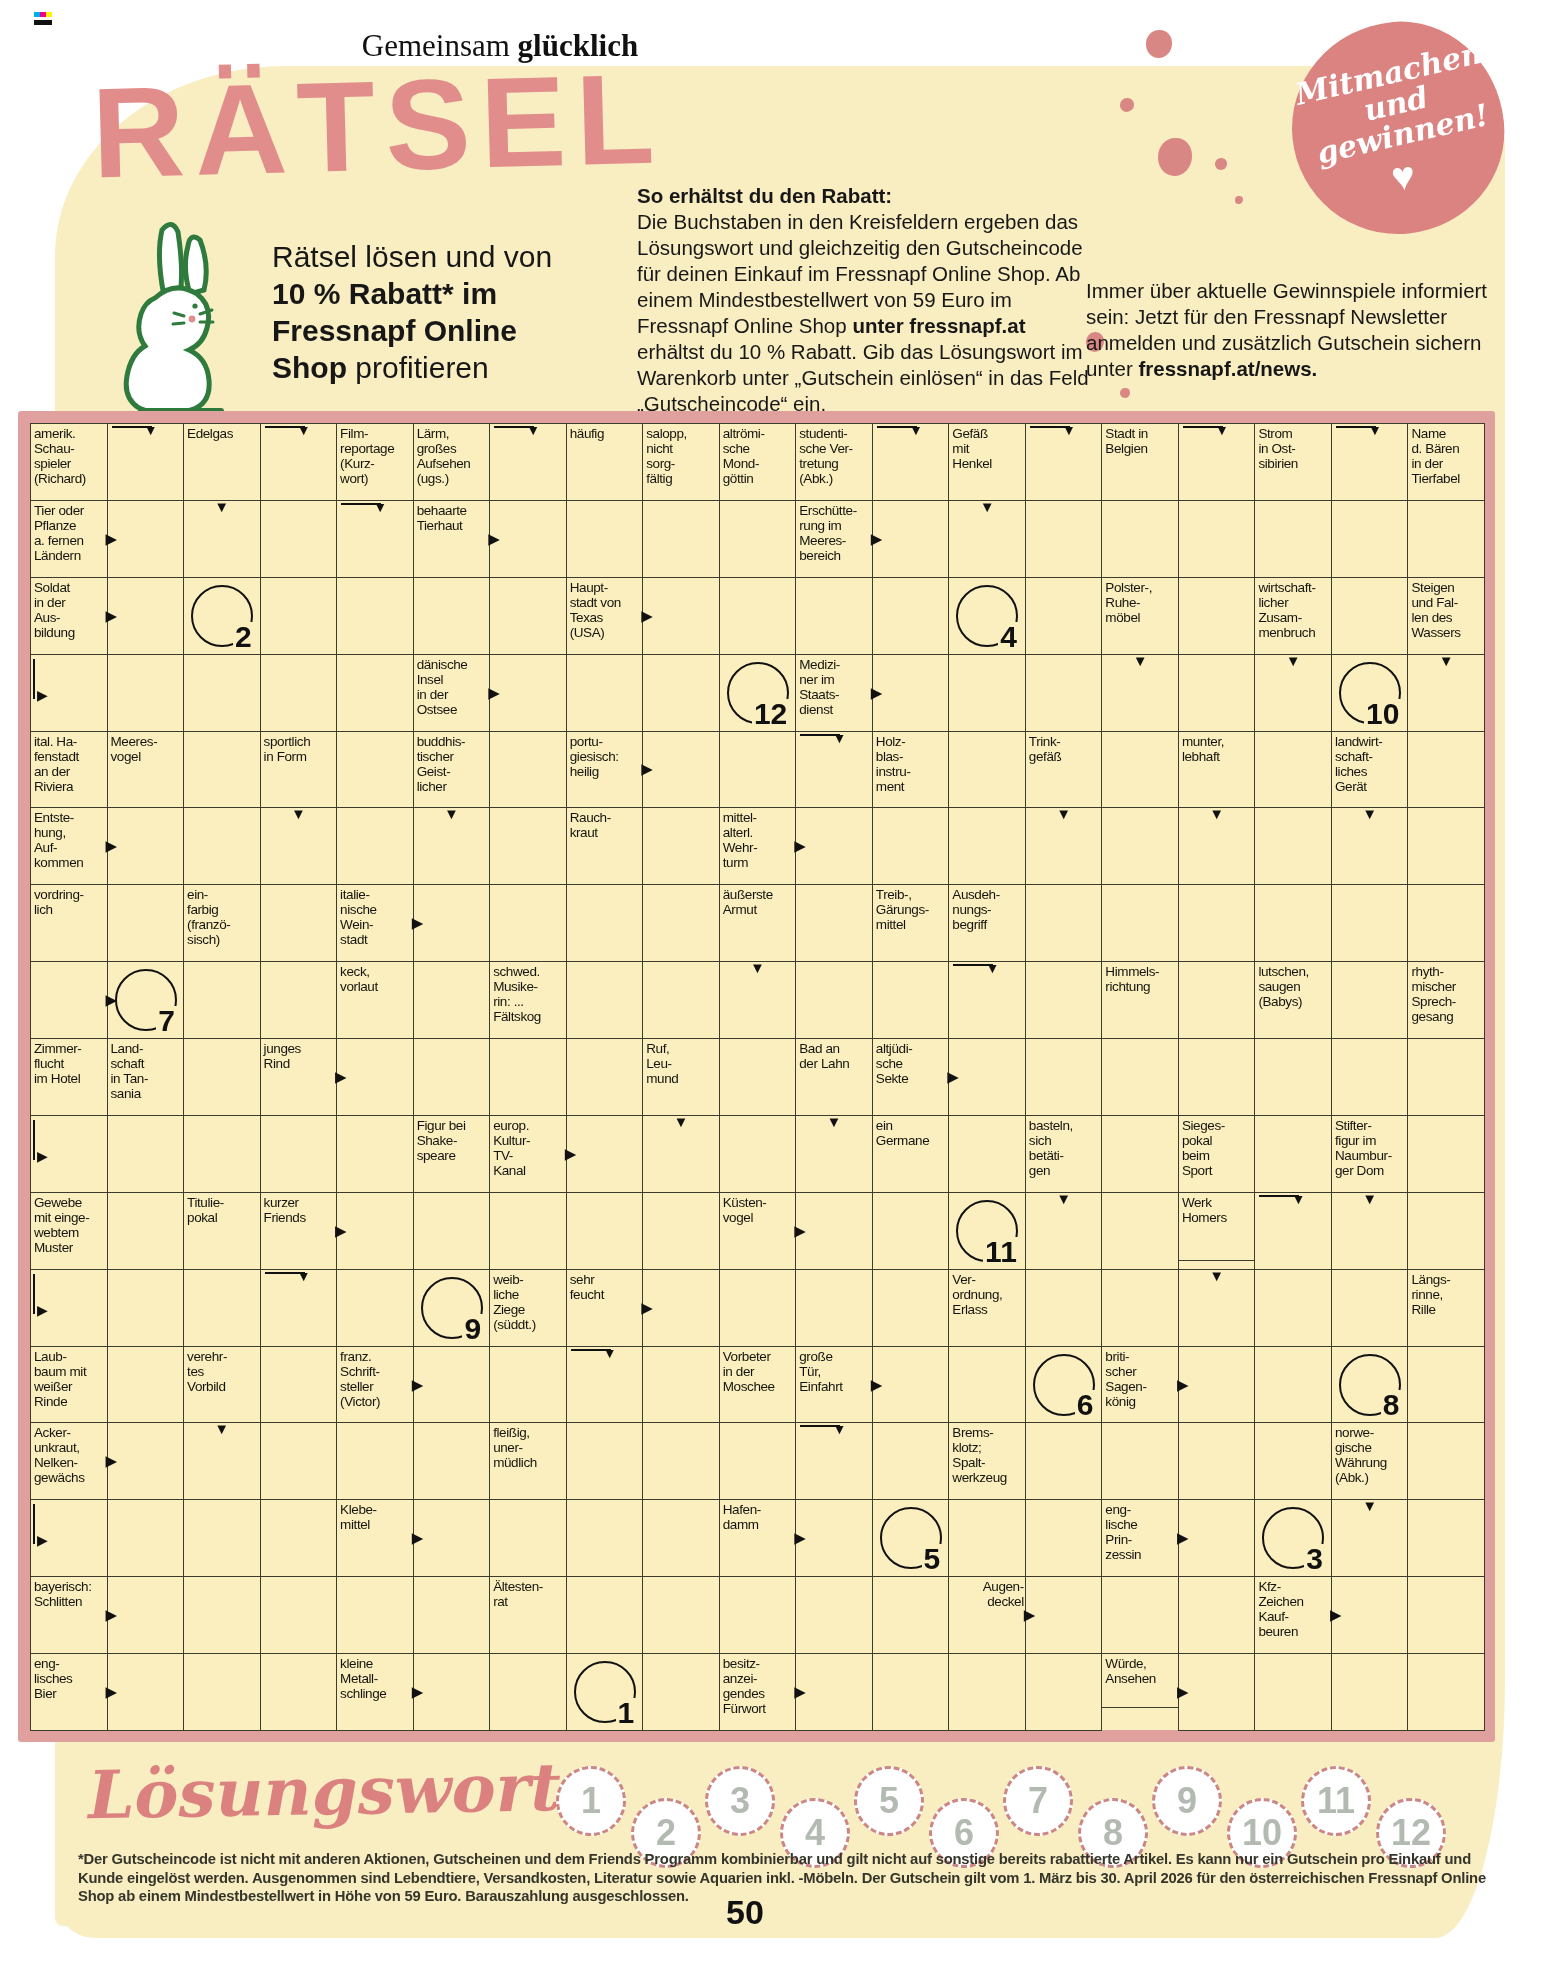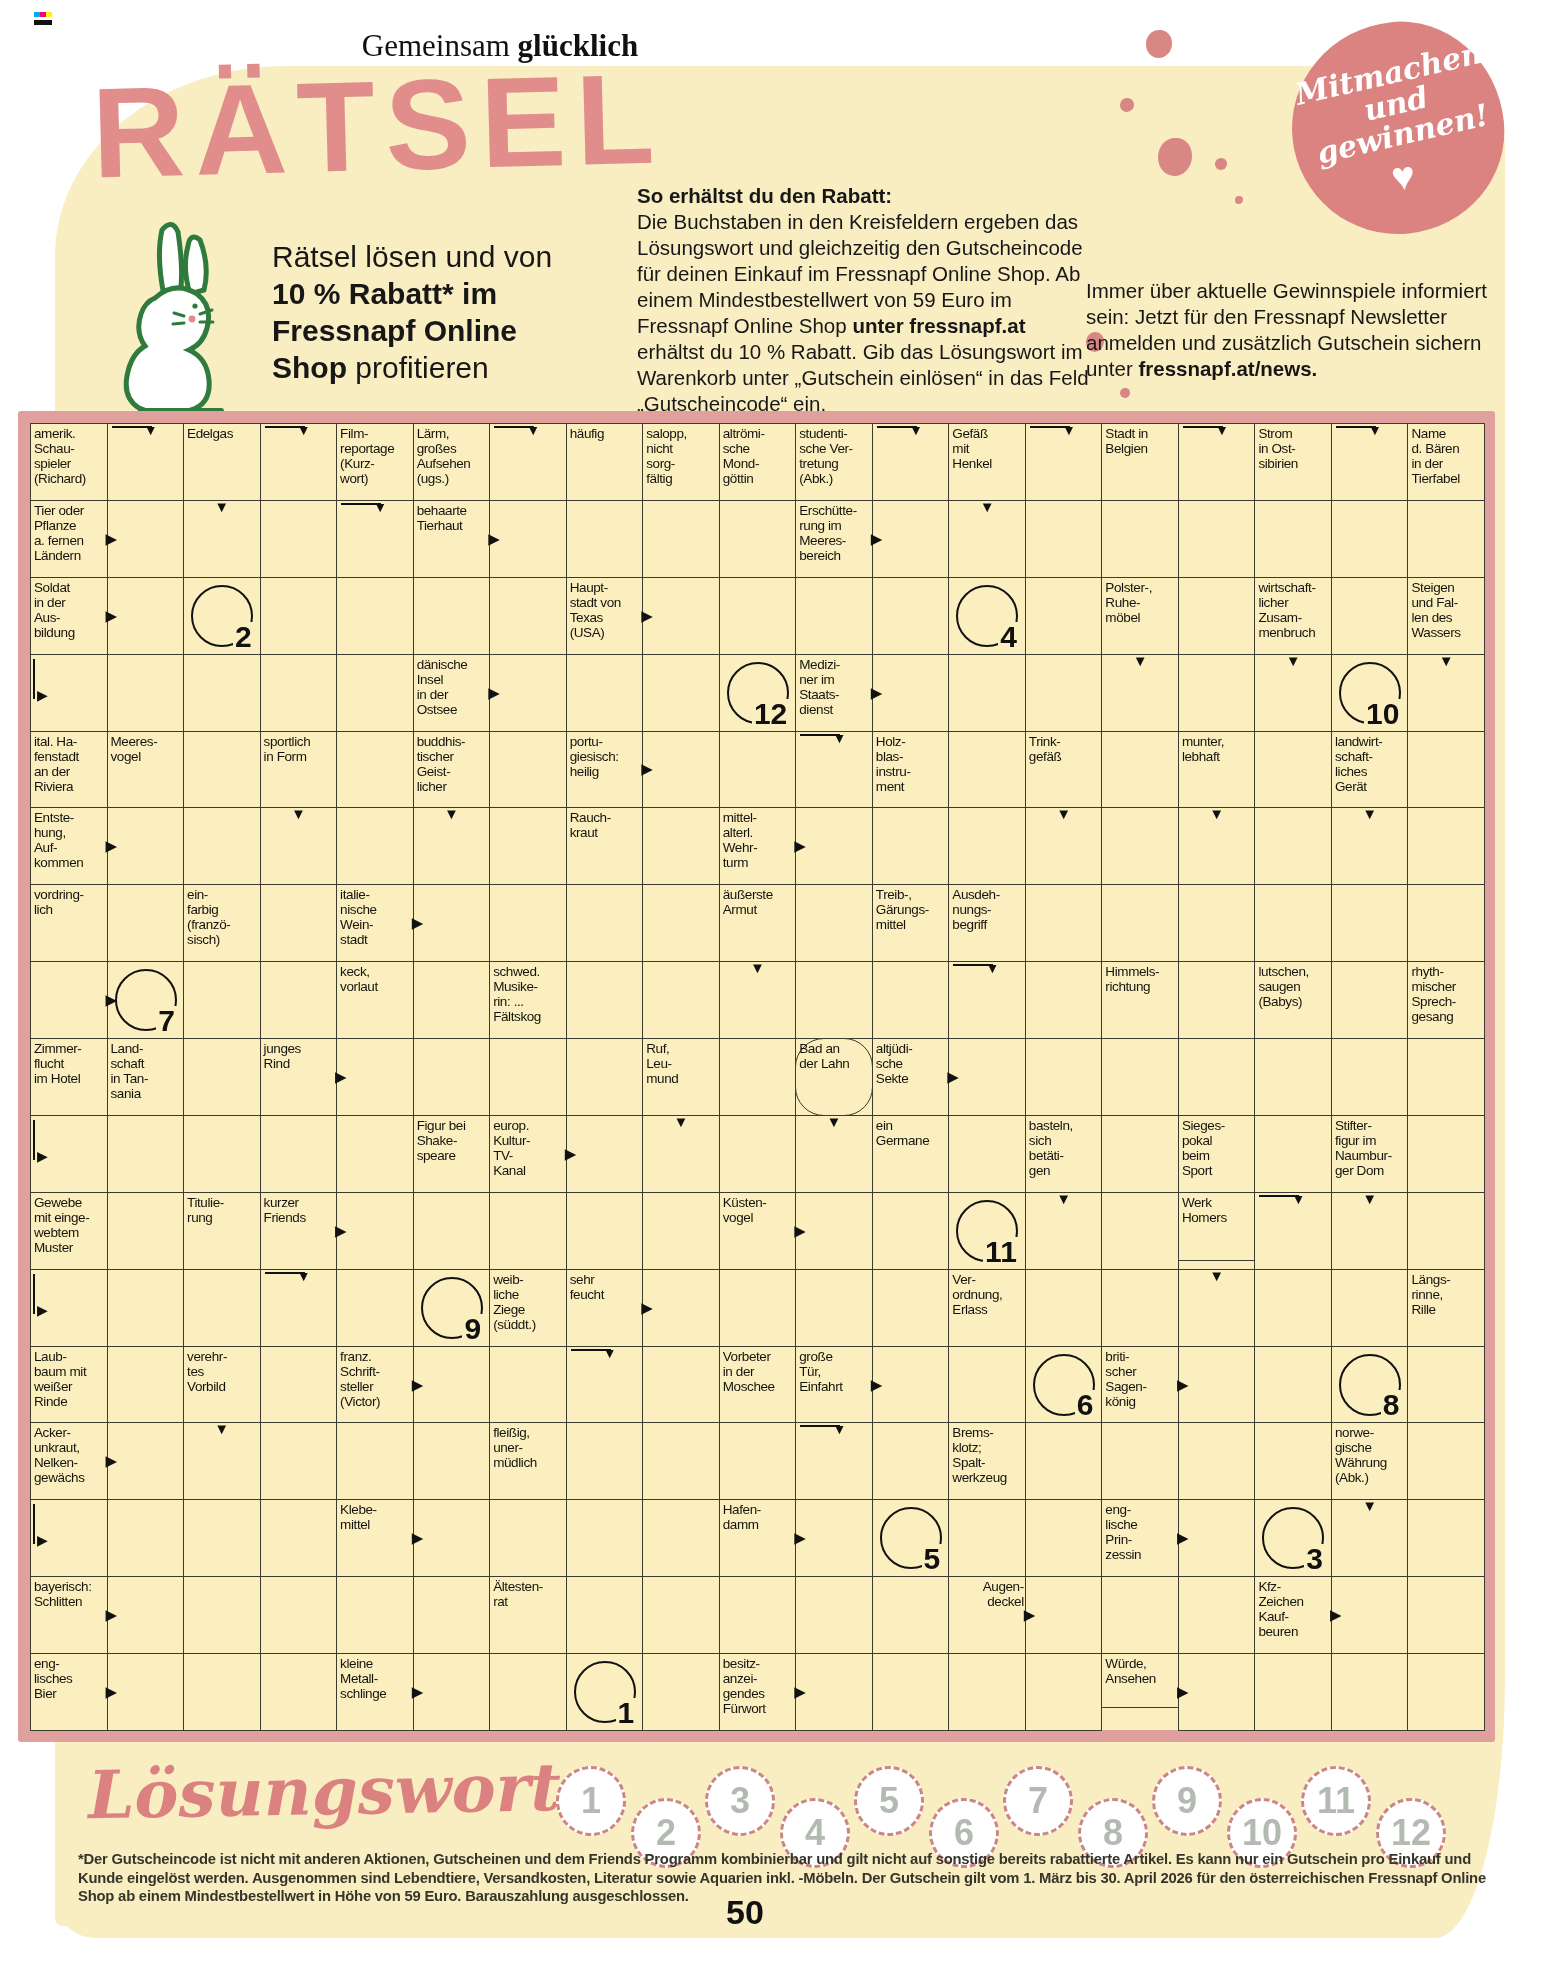--- a/index.html
+++ b/index.html
@@ -588,21 +588,21 @@
     </div>
     <div class="cell" style="left: 382.632px; top: 615.059px; width: 77.5263px; height: 77.8824px;"></div>
     <div class="cell" style="left: 459.158px; top: 615.059px; width: 77.5263px; height: 77.8824px;"></div>
     <div class="cell" style="left: 535.684px; top: 615.059px; width: 77.5263px; height: 77.8824px;"></div>
     <div class="cell" style="left: 612.211px; top: 615.059px; width: 77.5263px; height: 77.8824px;">
       <div class="clue">Ruf,
 Leu-
 mund</div>
     </div>
     <div class="cell" style="left: 688.737px; top: 615.059px; width: 77.5263px; height: 77.8824px;"></div>
-    <div class="cell" style="left: 765.263px; top: 615.059px; width: 77.5263px; height: 77.8824px; border-radius: 29px;">
+    <div class="cell" style="left: 765.263px; top: 615.059px; width: 77.5263px; height: 77.8824px;">
       <div class="clue">Bad an
 der Lahn</div>
     </div>
     <div class="cell" style="left: 841.789px; top: 615.059px; width: 77.5263px; height: 77.8824px;">
       <div class="clue">altjüdi-
 sche
 Sekte</div>
     </div>
     <div class="cell" style="left: 918.316px; top: 615.059px; width: 77.5263px; height: 77.8824px;">
       <div class="arrow-r">▶</div>
@@ -671,21 +671,21 @@
     <div class="cell" style="left: 1377.47px; top: 691.941px; width: 77.5263px; height: 77.8824px;"></div>
     <div class="cell" style="left: 0px; top: 768.824px; width: 77.5263px; height: 77.8824px;">
       <div class="clue">Gewebe
 mit einge-
 webtem
 Muster</div>
     </div>
     <div class="cell" style="left: 76.5263px; top: 768.824px; width: 77.5263px; height: 77.8824px;"></div>
     <div class="cell" style="left: 153.053px; top: 768.824px; width: 77.5263px; height: 77.8824px;">
       <div class="clue">Titulie-
-rung</div>
+pokal</div>
     </div>
     <div class="cell" style="left: 229.579px; top: 768.824px; width: 77.5263px; height: 77.8824px;">
       <div class="clue">kurzer
 Friends</div>
     </div>
     <div class="cell" style="left: 306.105px; top: 768.824px; width: 77.5263px; height: 77.8824px;">
       <div class="arrow-r">▶</div>
     </div>
     <div class="cell" style="left: 382.632px; top: 768.824px; width: 77.5263px; height: 77.8824px;"></div>
     <div class="cell" style="left: 459.158px; top: 768.824px; width: 77.5263px; height: 77.8824px;"></div>

